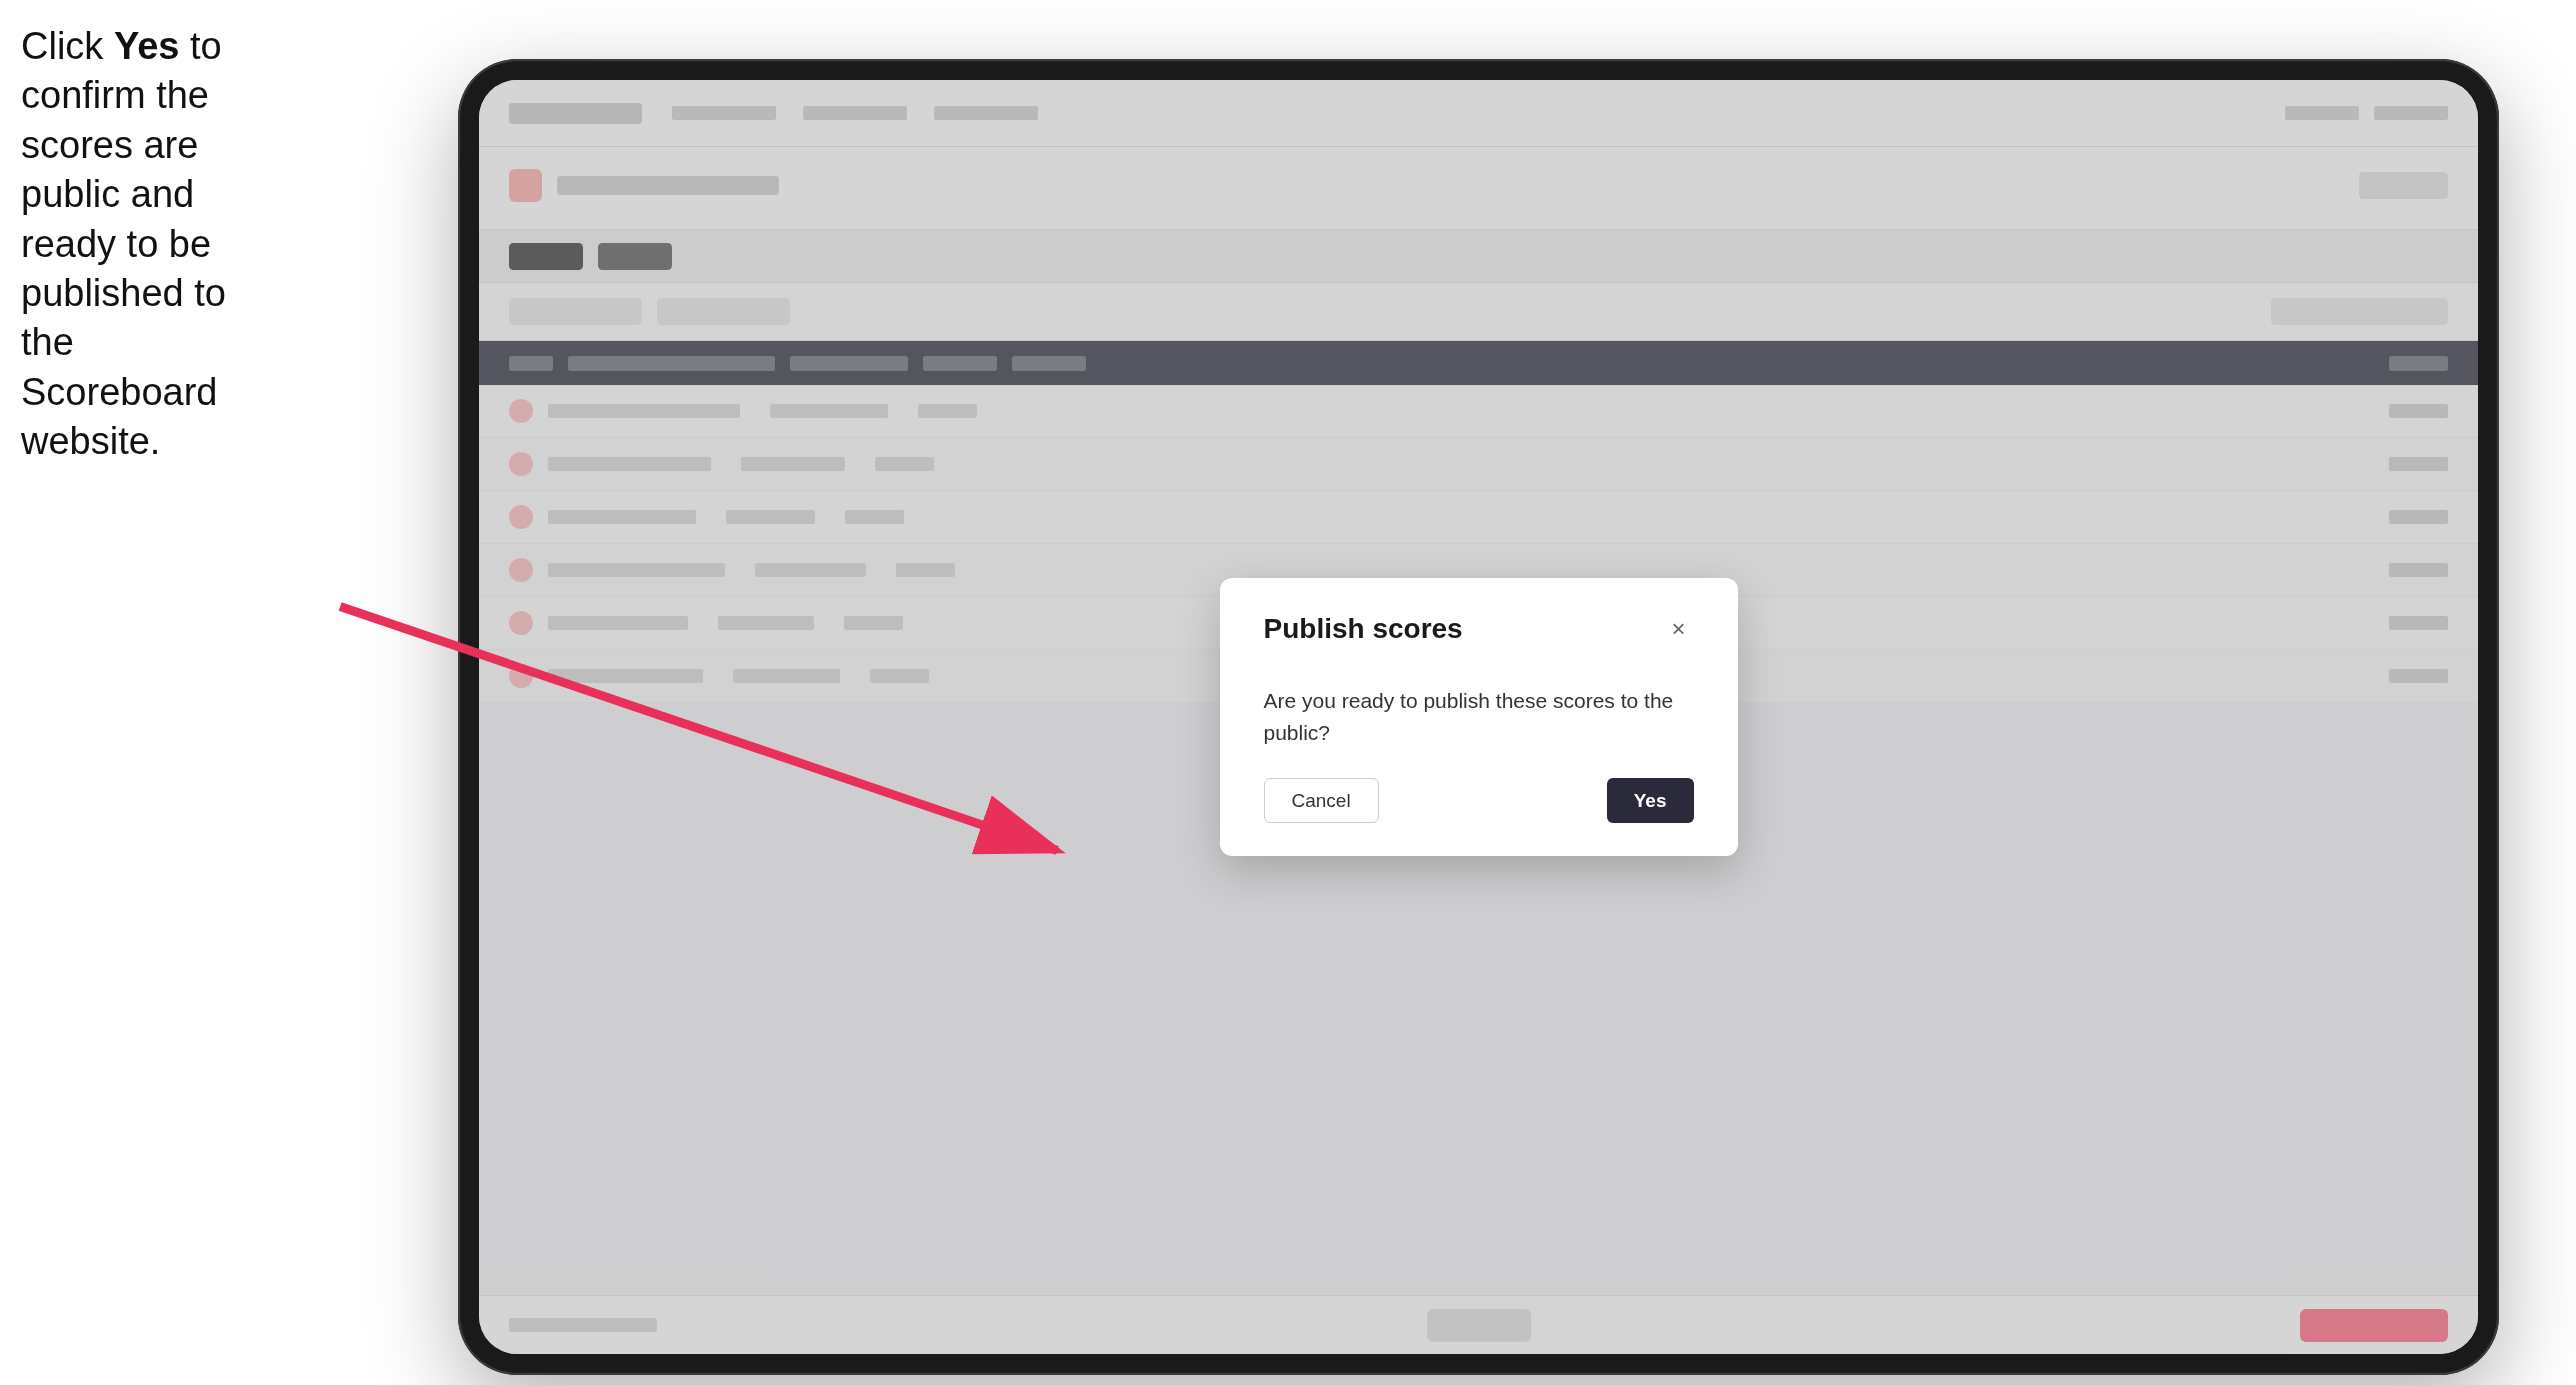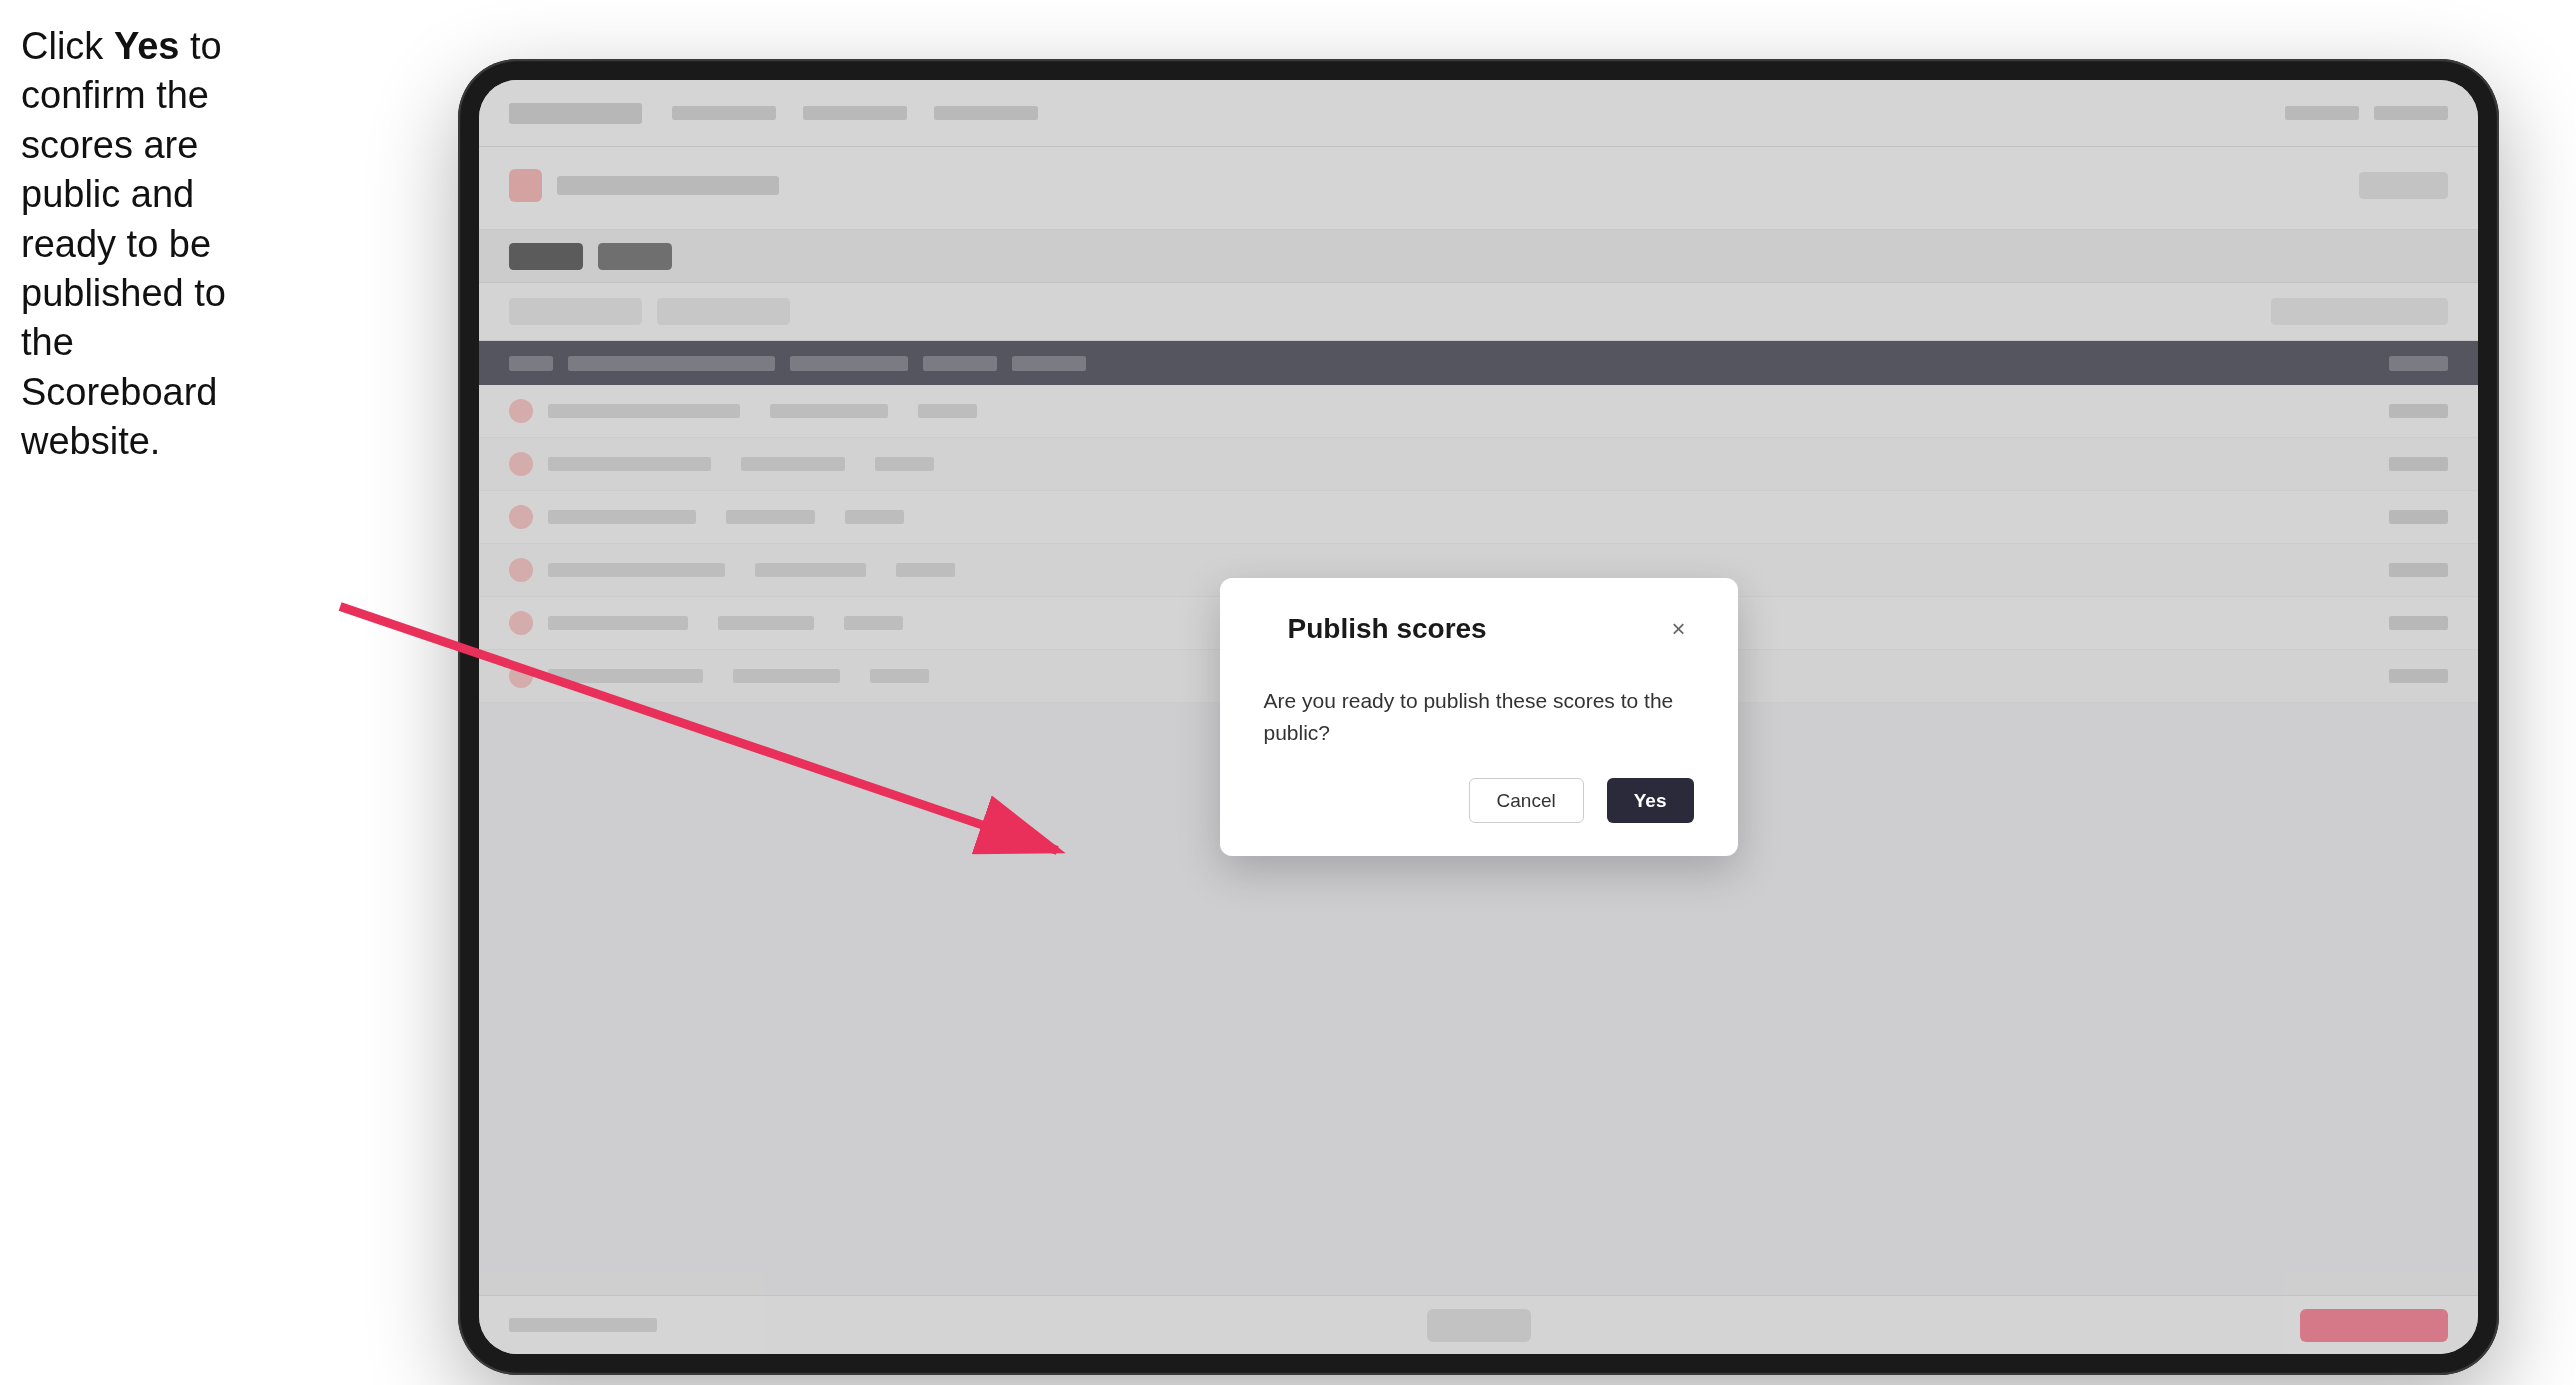--- a/index.html
+++ b/index.html
@@ -312,21 +312,20 @@
       display: flex;
       align-items: center;
       justify-content: space-between;
       margin-bottom: 21px;
     }
 
     .modal-title {
       font-size: 28px;
       font-weight: 600;
       color: #1a1a1a;
-      margin-left: 24px;
     }
 
     .modal-close {
       width: 30px;
       height: 30px;
       display: flex;
       align-items: center;
       justify-content: center;
       cursor: pointer;
       color: #666;
@@ -339,21 +338,21 @@
     .modal-body {
       font-size: 21px;
       color: #333333;
       margin-bottom: 30px;
       line-height: 1.5;
       margin-top: 40px;
     }
 
     .modal-footer {
       display: flex;
-      justify-content: flex-end;
+      justify-content: space-between;
       gap: 23px;
     }
 
     .btn-cancel {
       padding: 10.4px 27px;
       border: 1.1px solid #cccccc;
       border-radius: 6px;
       background: #ffffff;
       color: #333333;
       font-size: 19px;

